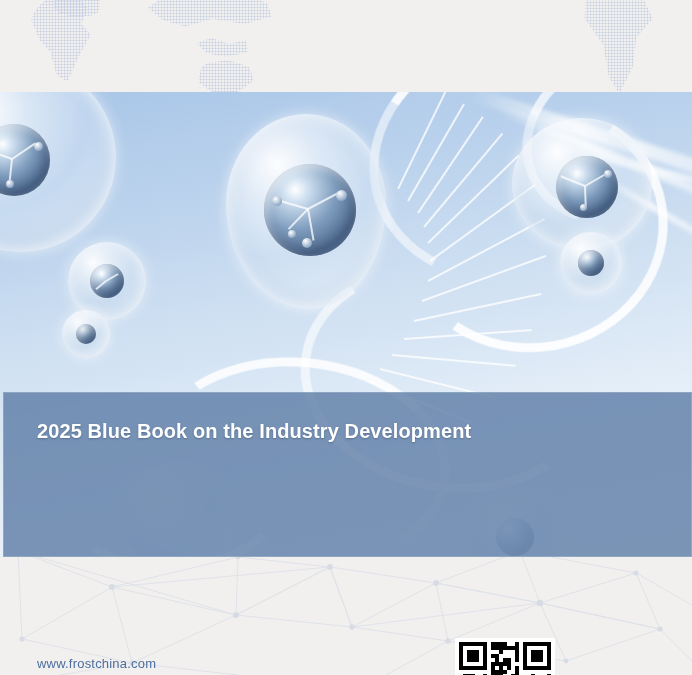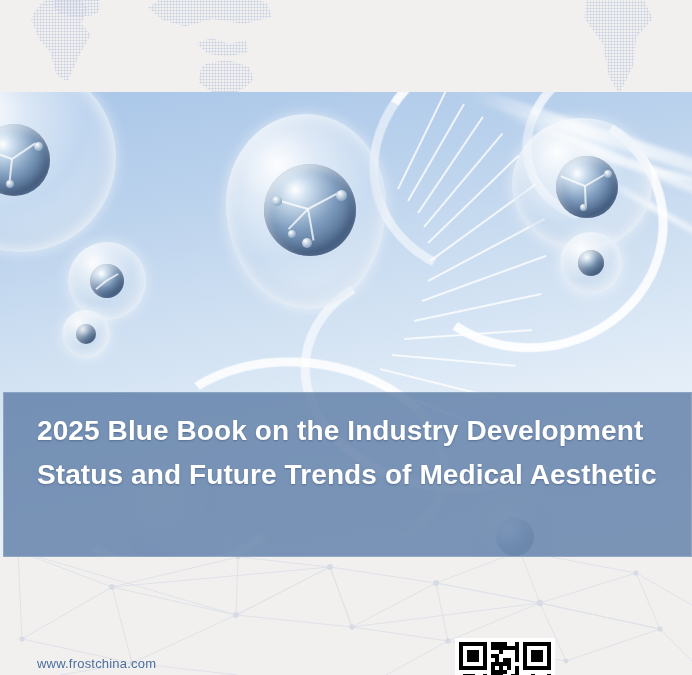--- a/index.html
+++ b/index.html
@@ -160,21 +160,21 @@
     height: 165px;
     background: rgba(88,121,163,0.78);
     box-shadow: 0 0 0 1px rgba(255,255,255,.18) inset;
   }
   #title-text {
     position: absolute;
     left: 34px;
     top: 17px;
     width: 620px;
     color: #ffffff;
-    font-size: 28px;
+    font-size: 20px;
     font-weight: bold;
     line-height: 44px;
     letter-spacing: .1px;
     text-shadow: 0 1px 2px rgba(30,50,80,.35);
   }
 
   
   #footer-area {
     position: absolute;
     left: 0; top: 557px;
@@ -321,21 +321,20 @@
     </div>
     <div class="bubble" style="left:120px; top:372px; width:110px; height:110px; opacity:.5;"></div>
 
     <div class="ribbon" style="left:60px; top:330px; width:230px; height:150px;
          border-color:transparent transparent rgba(255,255,255,.8) transparent;
          transform:rotate(-4deg);"></div>
 
     <div id="title-band" style="top:300px;">
       <div id="title-text">
         <div>2025 Blue Book on the Industry Development</div>
-        <div>Status and Future Trends of Medical Aesthetic</div>
       </div>
     </div>
   </div>
 
   <div id="footer-area">
     <svg id="network-svg" viewBox="0 0 692 132" preserveAspectRatio="none">
       <g stroke="#dfe2e9" stroke-width="1" fill="none">
         <path d="M18,8 L112,44 L22,96 Z"></path>
         <path d="M112,44 L236,72 L132,120 Z"></path>
         <path d="M236,72 L330,24 L238,14 Z"></path>

